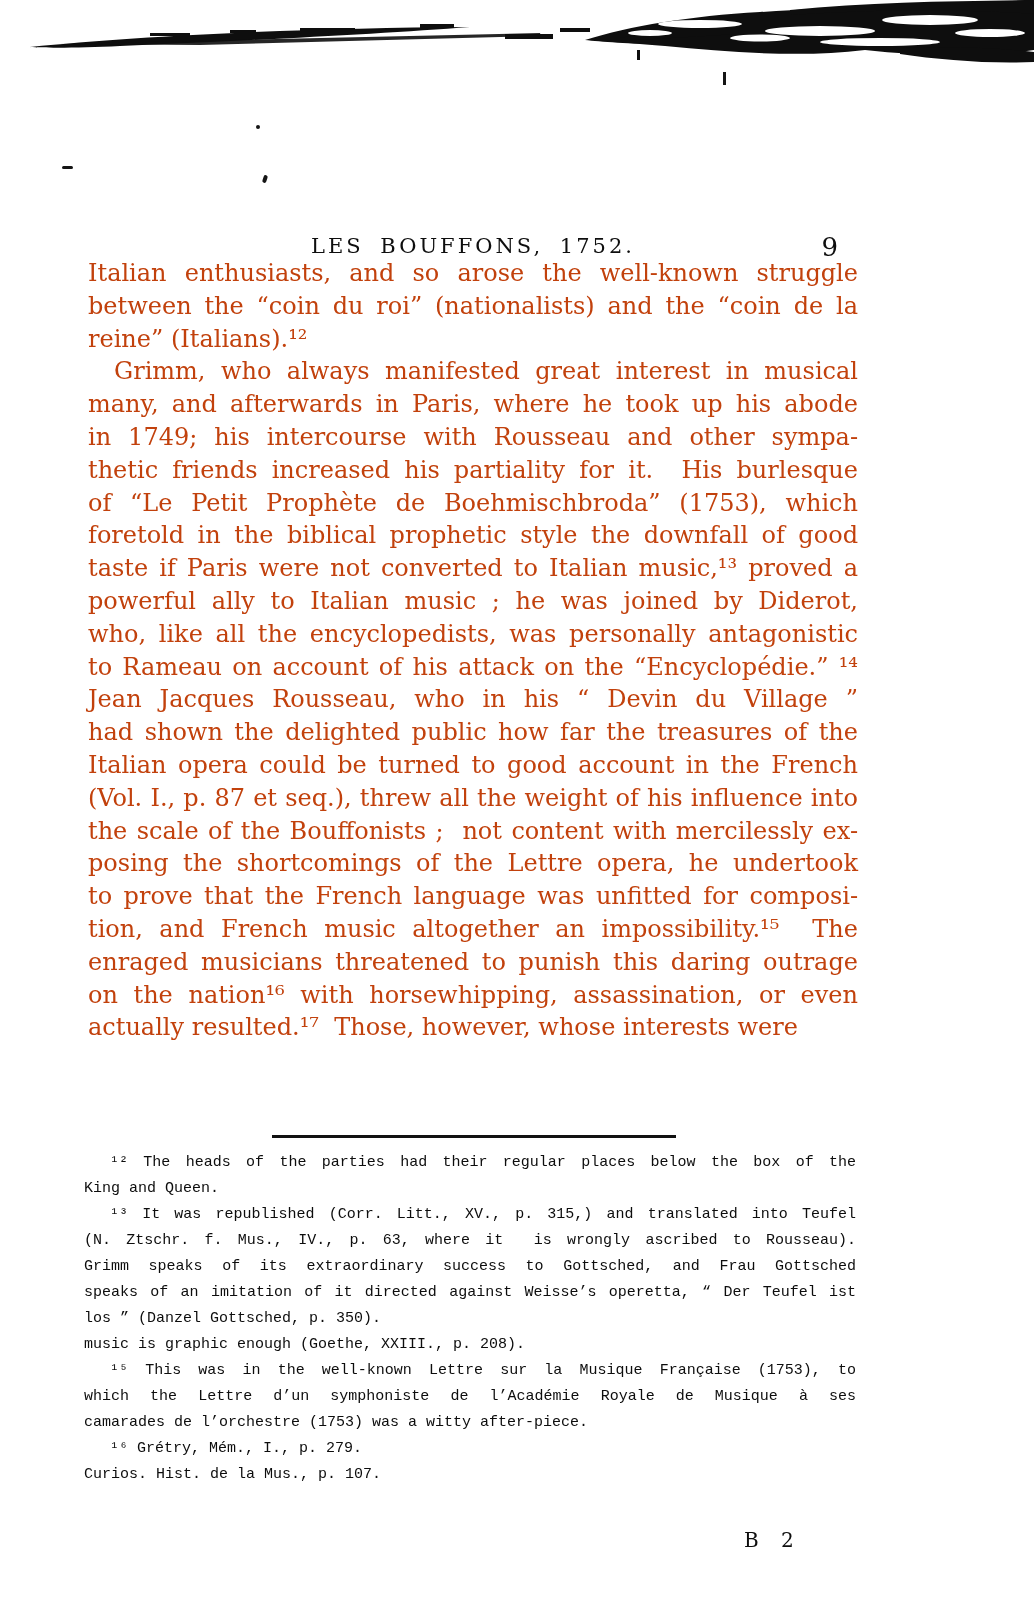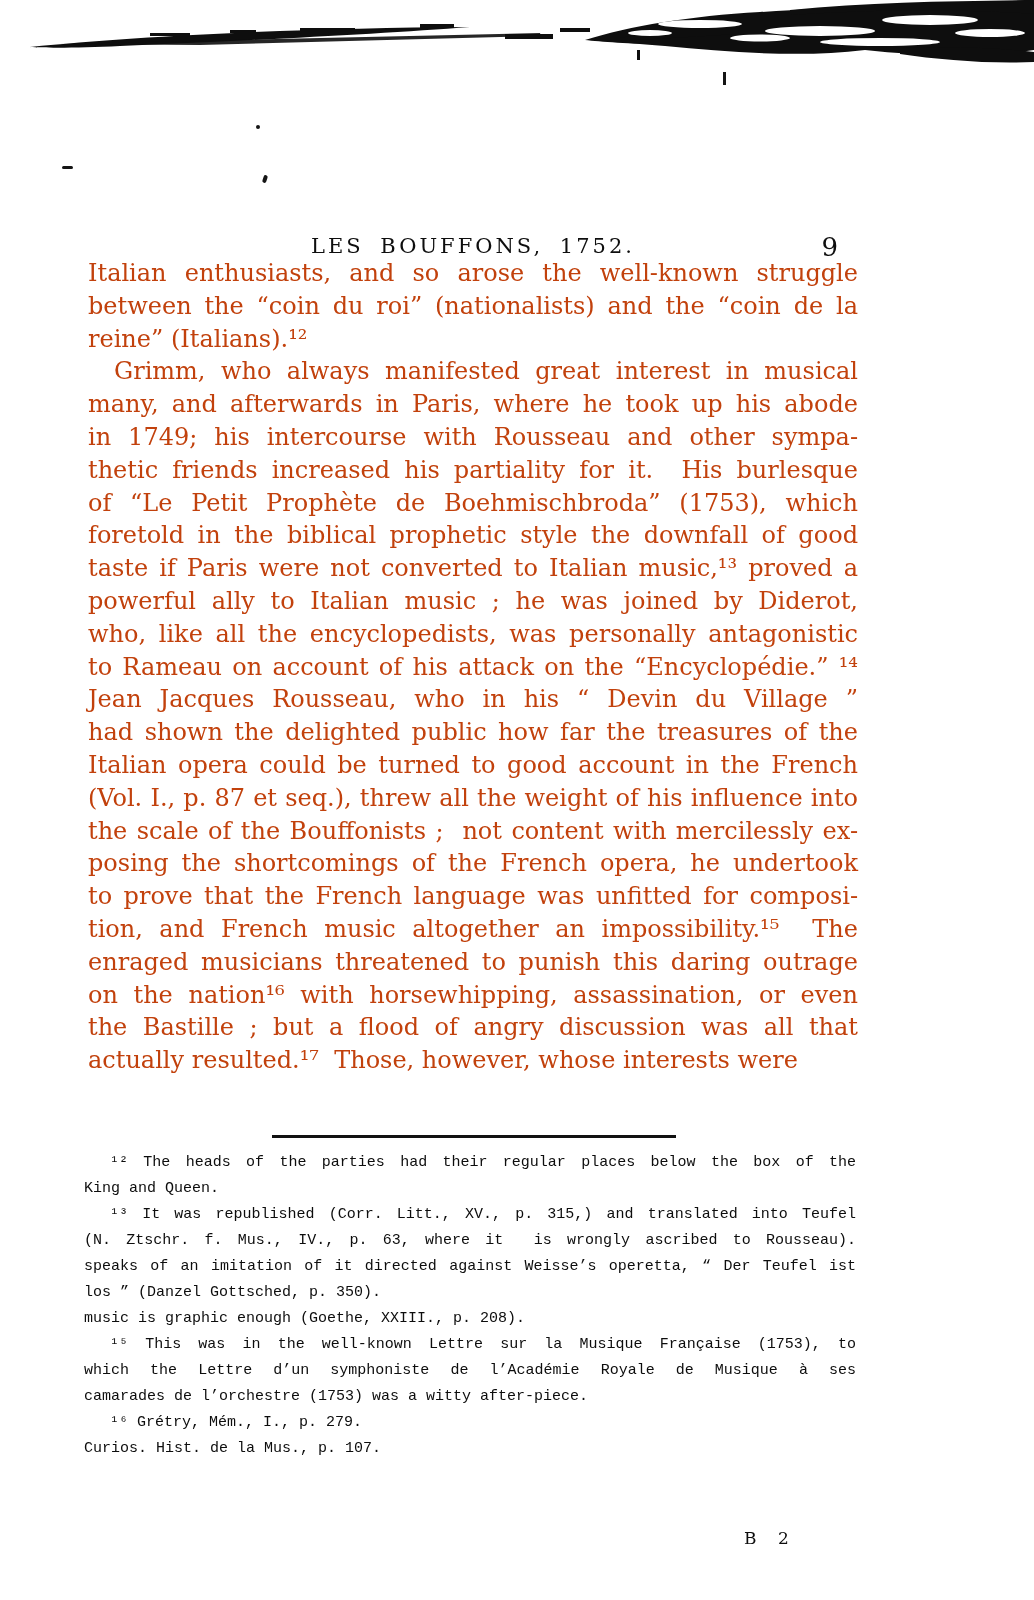--- a/index.html
+++ b/index.html
@@ -55,21 +55,21 @@
   .fline{
     text-align:justify;
     text-align-last:justify;
     height:26px;overflow:visible;white-space:normal;
   }
   .fline.last{text-align-last:left;}
   .fline.indent{text-indent:26px;}
   
   .signature{
     position:absolute;left:744px;top:1528px;
-    font-size:17px;letter-spacing:8px;color:#0e0e0e;
+    font-size:20px;letter-spacing:8px;color:#0e0e0e;
   }
 </style>
 </head>
 <body>
 
 <div class="page">
 
   <svg class="smudge" width="1034" height="90" viewBox="0 0 1034 90" aria-hidden="true">
     <g fill="#0e0e0e" stroke="none">
 
@@ -124,36 +124,36 @@
       <div class="bline">foretold in the biblical prophetic style the downfall of good</div>
       <div class="bline">taste if Paris were not converted to Italian music,¹³ proved a</div>
       <div class="bline">powerful ally to Italian music ; he was joined by Diderot,</div>
       <div class="bline">who, like all the encyclopedists, was personally antagonistic</div>
       <div class="bline">to Rameau on account of his attack on the “Encyclopédie.”&nbsp;¹⁴</div>
       <div class="bline">Jean Jacques Rousseau, who in his “ Devin du Village ”</div>
       <div class="bline">had shown the delighted public how far the treasures of the</div>
       <div class="bline">Italian opera could be turned to good account in the French</div>
       <div class="bline">(Vol. I., p. 87 et seq.), threw all the weight of his influence into</div>
       <div class="bline">the scale of the Bouffonists ;&nbsp; not content with mercilessly ex-</div>
-      <div class="bline">posing the shortcomings of the French opera, he undertook</div>
+      <div class="bline">posing the shortcomings of the Lettre opera, he undertook</div>
       <div class="bline">to prove that the French language was unfitted for composi-</div>
       <div class="bline">tion, and French music altogether an impossibility.¹⁵&nbsp; The</div>
       <div class="bline">enraged musicians threatened to punish this daring outrage</div>
       <div class="bline">on the nation¹⁶ with horsewhipping, assassination, or even</div>
-      <div class="bline">the Bastille ; but a flood of angry discussion was all that</div>
       <div class="bline last">actually resulted.¹⁷&nbsp; Those, however, whose interests were</div>
     </div>
 
   <div class="footnote-rule"></div>
 
   <div class="footnotes" id="footnotes">
       <div class="fline indent">¹² The heads of the parties had their regular places below the box of the</div>
       <div class="fline last">King and Queen.</div>
       <div class="fline indent">¹³ It was republished (Corr. Litt., XV., p. 315,) and translated into Teufel</div>
       <div class="fline">(N. Ztschr. f. Mus., IV., p. 63, where it&nbsp; is wrongly ascribed to Rousseau).</div>
+      <div class="fline">Grimm speaks of its extraordinary success to Gottsched, and Frau Gottsched</div>
       <div class="fline">speaks of an imitation of it directed against Weisse’s operetta, “ Der Teufel ist</div>
       <div class="fline last">los ” (Danzel Gottsched, p. 350).</div>
       <div class="fline last">music is graphic enough (Goethe, XXIII., p. 208).</div>
       <div class="fline indent">¹⁵ This was in the well-known Lettre sur la Musique Française (1753), to</div>
       <div class="fline">which the Lettre d’un symphoniste de l’Académie Royale de Musique à ses</div>
       <div class="fline last">camarades de l’orchestre (1753) was a witty after-piece.</div>
       <div class="fline indent last">¹⁶ Grétry, Mém., I., p. 279.</div>
       <div class="fline last">Curios. Hist. de la Mus., p. 107.</div>
     </div>
 

